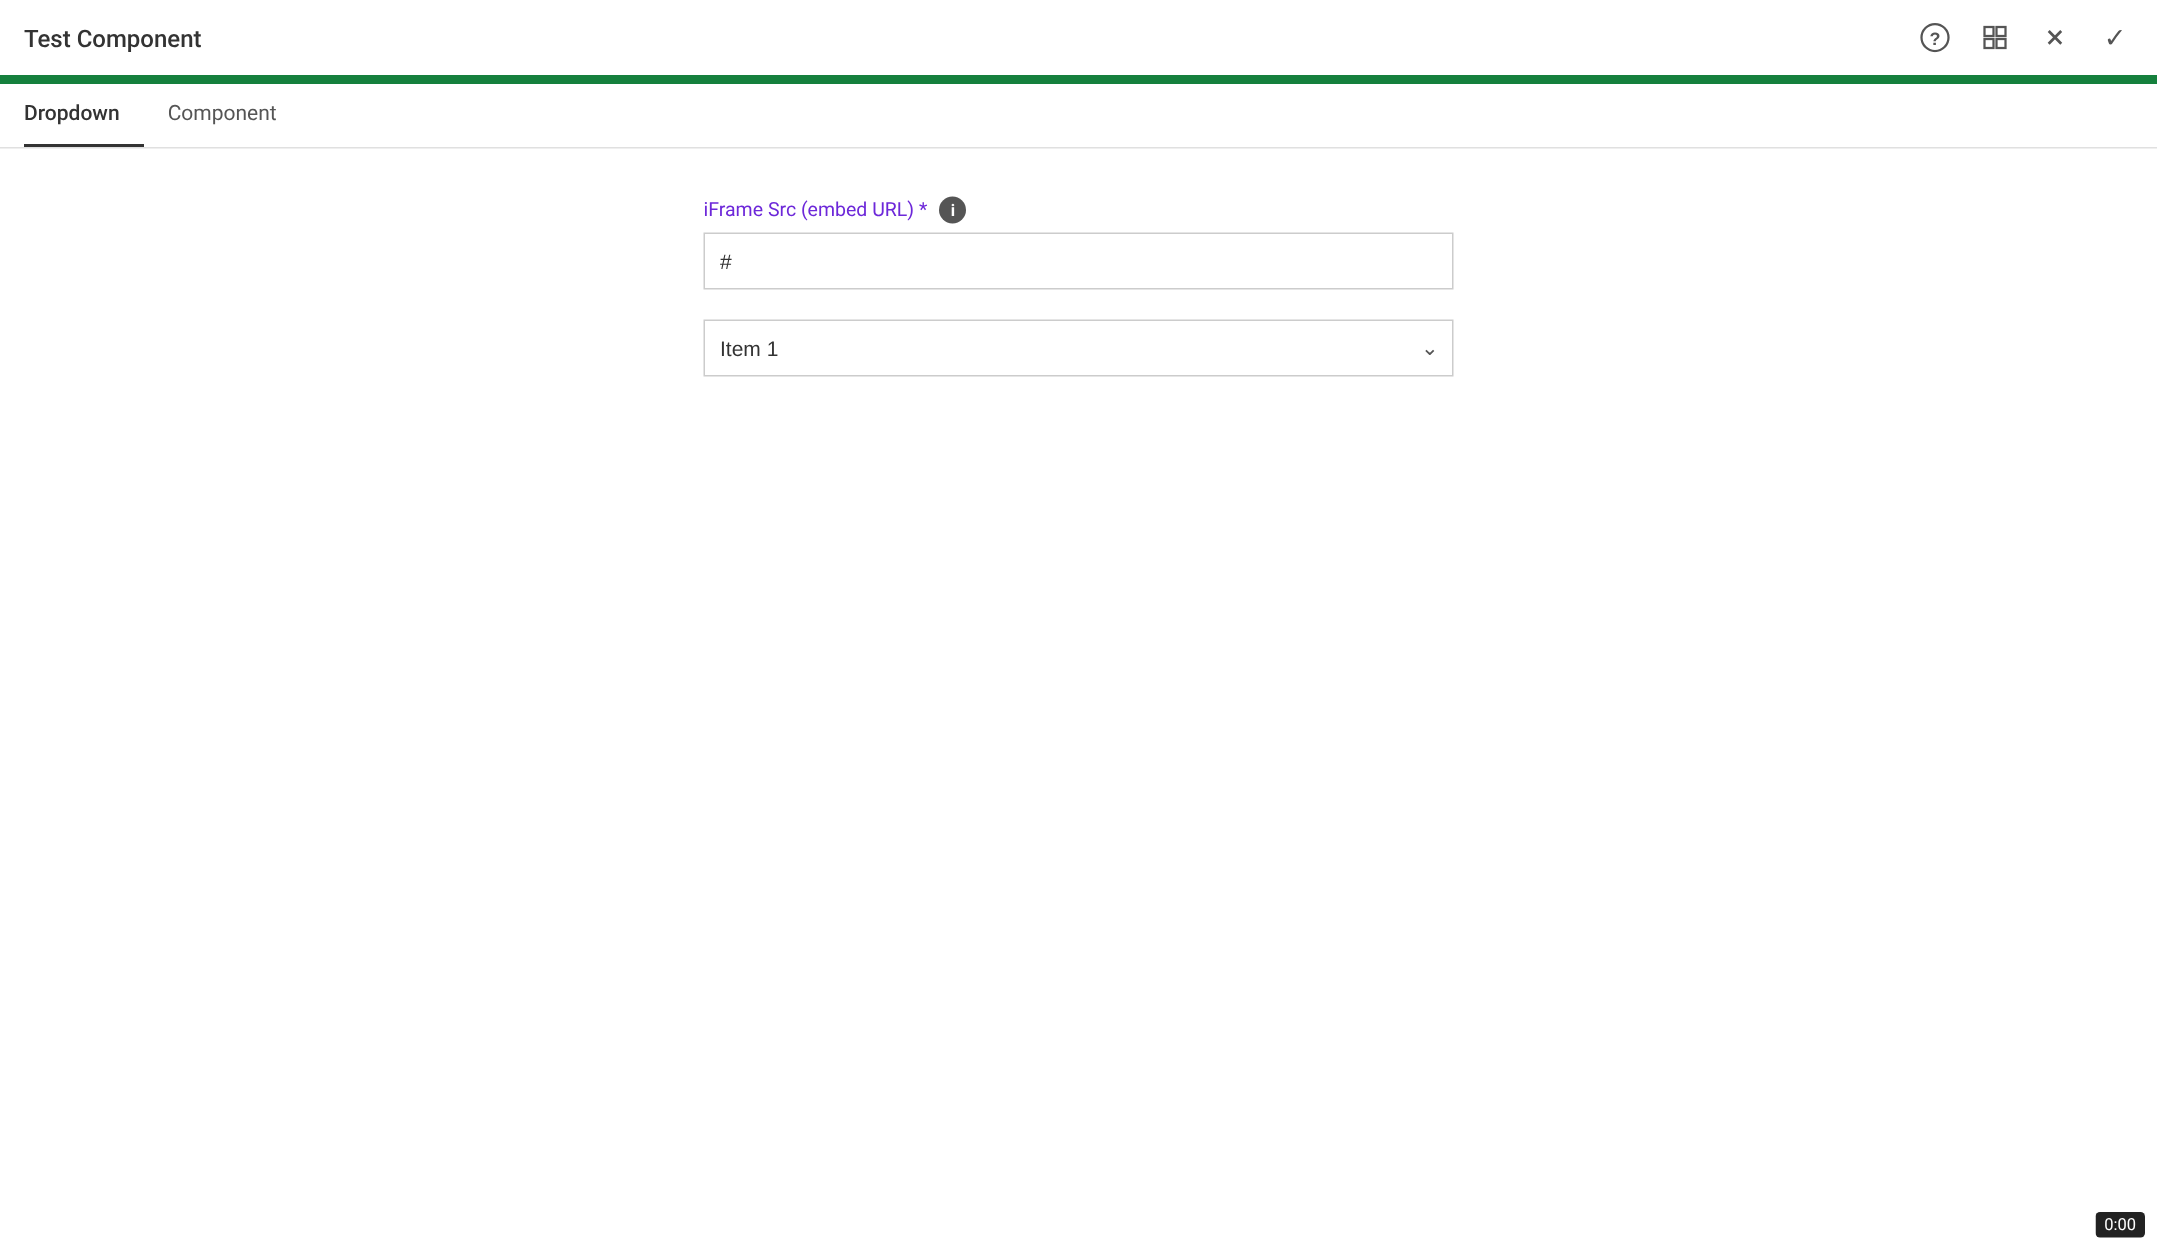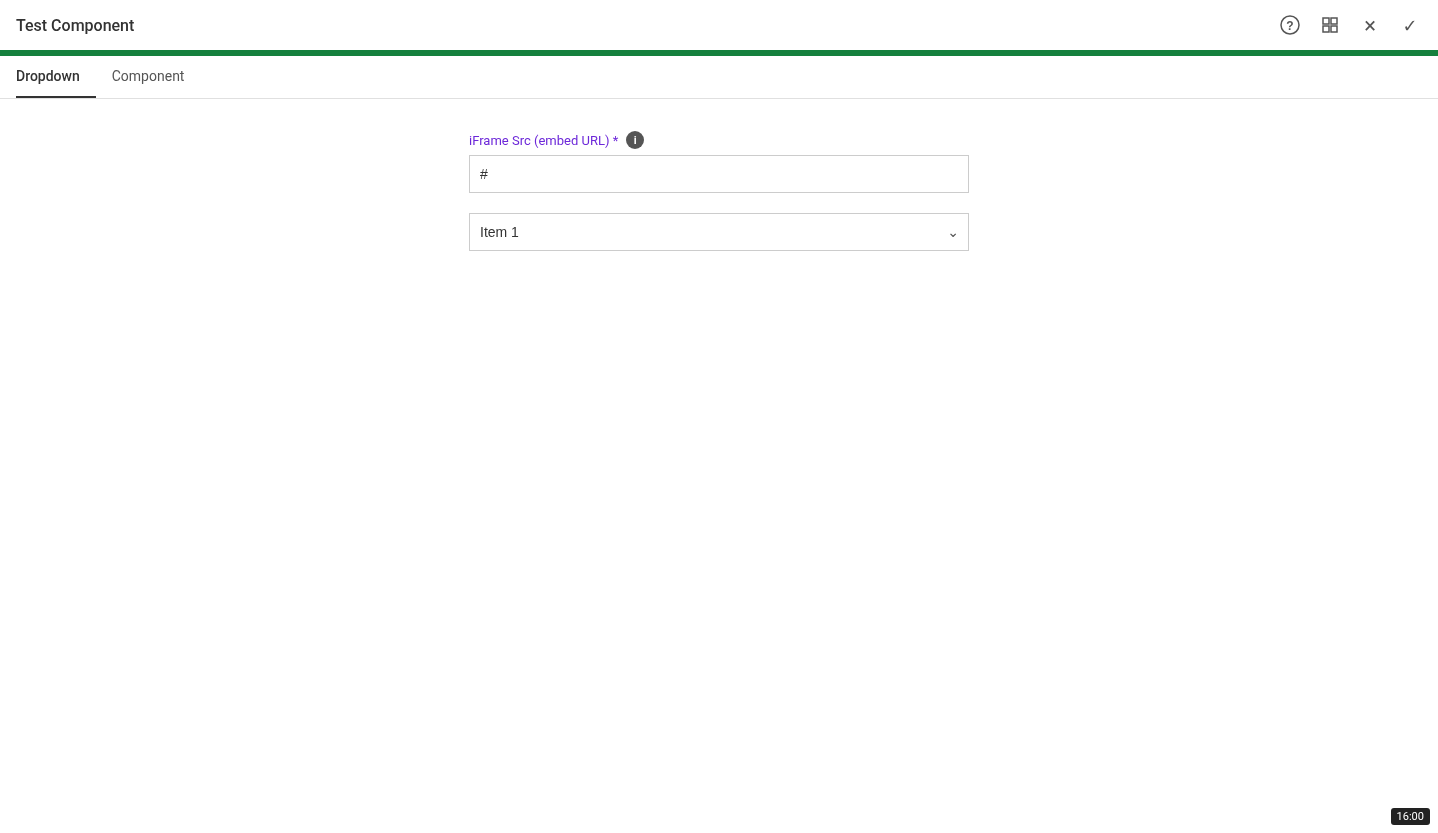--- a/index.html
+++ b/index.html
@@ -216,13 +216,13 @@
           <option value="item2">Item 2</option>
           <option value="item3">Item 3</option>
         </select>
         <span class="select-chevron">⌄</span>
       </div>
     </div>
 
   </div>
 </div>
 
-<div class="footer-timer">16:00</div>
+<div class="footer-timer">0:00</div>
 
 </body></html>

